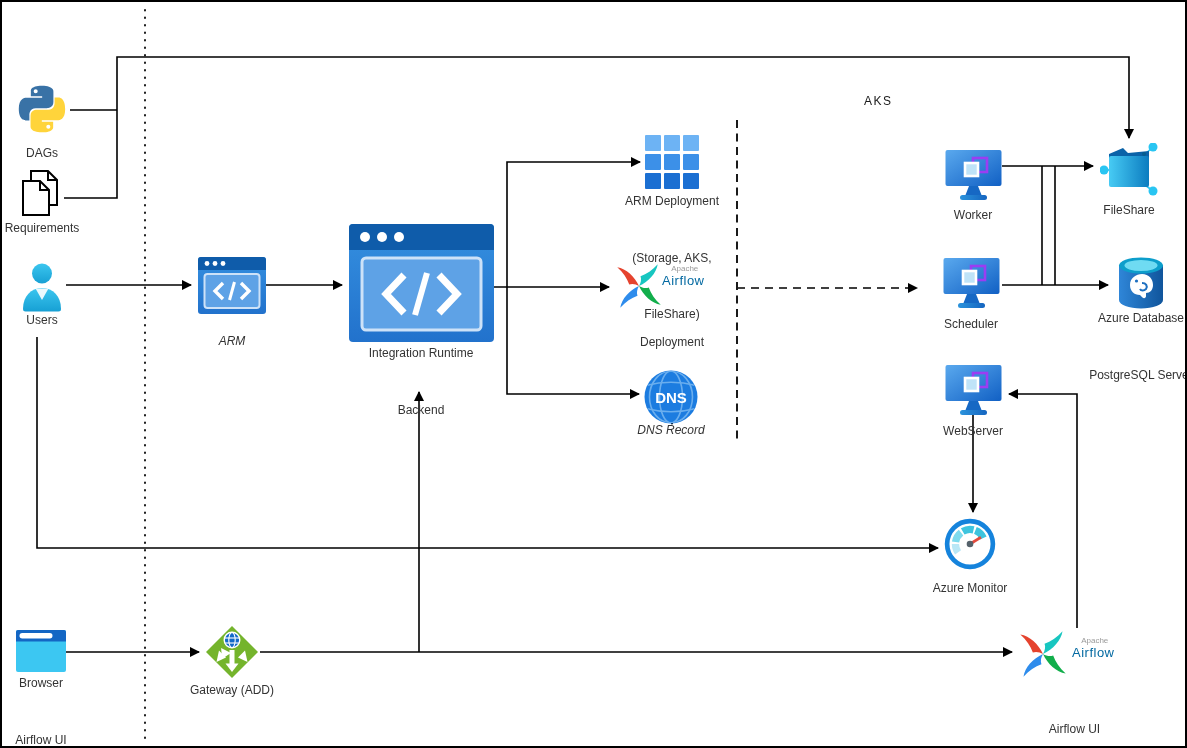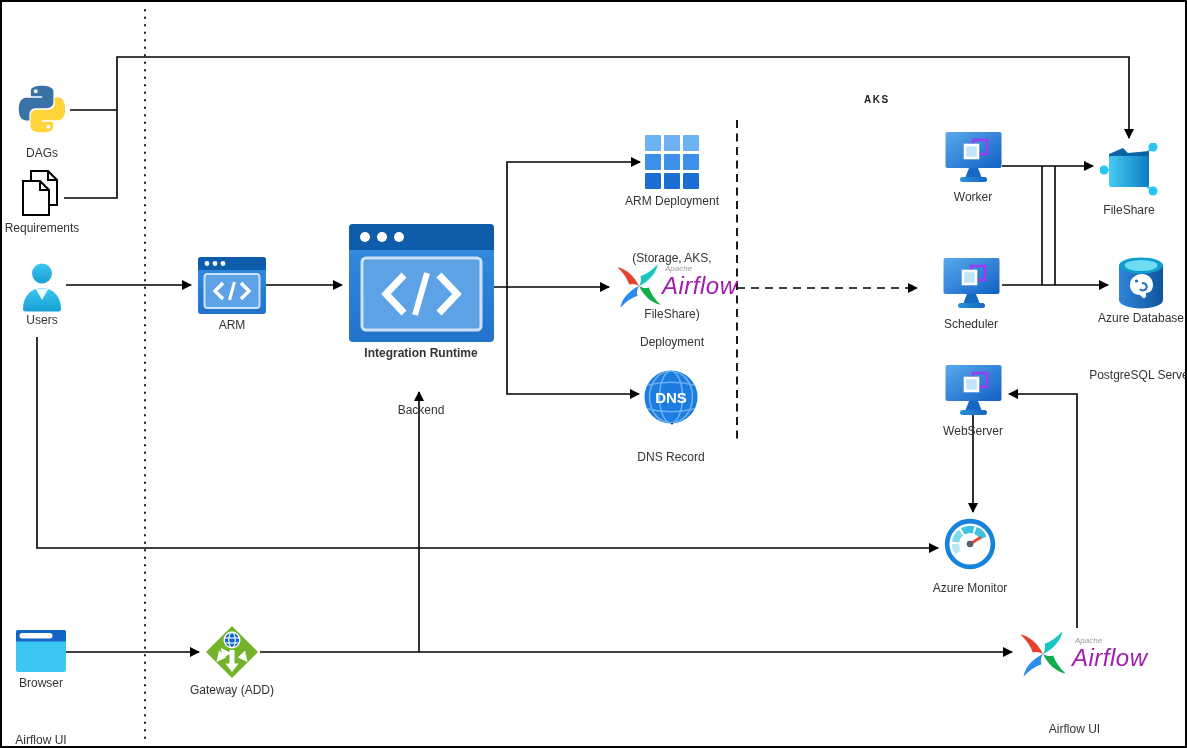--- a/index.html
+++ b/index.html
@@ -5,24 +5,24 @@
   html,body{margin:0;padding:0;background:#fff;}
   .canvas{
     position:relative;width:1187px;height:748px;background:#ffffff;
     border:2px solid #000;box-sizing:border-box;overflow:hidden;
     font-family:"Liberation Sans", sans-serif;
   }
   .edges{position:absolute;left:0;top:0;width:1183px;height:744px;}
   .node{position:absolute;text-align:center;}
   .node svg{display:block;margin:0 auto;}
   .lbl{font-size:12px;color:#333;line-height:13.5px;white-space:nowrap;margin-top:43px;}
-  .aks-lbl{position:absolute;font-size:10px;font-weight:bold;color:#1a1a1a;letter-spacing:1.5px;}
-  .brandmark{position:absolute;text-align:left;line-height:1;font-style:italic;}
+  .aks-lbl{position:absolute;font-size:12px;font-weight:normal;color:#1a1a1a;letter-spacing:1.5px;}
+  .brandmark{position:absolute;text-align:center;line-height:1;}
   .brand-small{font-size:8px;color:#9a9a9a;margin:0 0 1px 3px;}
-  .brand-large{font-size:24px;color:#a21caf;letter-spacing:0.5px;}
+  .brand-large{font-size:13px;color:#0369a1;letter-spacing:0.5px;}
 </style>
 </head>
 <body>
 
 <div class="canvas">
 
   <svg width="0" height="0" style="position:absolute" aria-hidden="true">
     <defs>
       <linearGradient id="g-screen" x1="0" y1="0" x2="1" y2="1">
         <stop offset="0" stop-color="#5aa9ee"></stop>
@@ -114,36 +114,36 @@
       <rect x="0" y="0" width="68" height="57" rx="3" fill="url(#g-win)"></rect>
       <path d="M3,0 h62 a3,3 0 0 1 3,3 v10 h-68 V3 a3,3 0 0 1 3,-3 z" fill="#0f5caa"></path>
       <circle cx="9" cy="6.5" r="2.4" fill="#fff"></circle>
         <circle cx="17" cy="6.5" r="2.4" fill="#fff"></circle>
         <circle cx="25" cy="6.5" r="2.4" fill="#fff"></circle>
       <rect x="6.5" y="17" width="55" height="34" rx="3" fill="#5ea2e6" stroke="#cde2f8" stroke-width="2"></rect>
       <path d="M25,26 L17,34 L25,42" stroke="#fff" stroke-width="3.4" fill="none"></path>
       <path d="M43,26 L51,34 L43,42" stroke="#fff" stroke-width="3.4" fill="none"></path>
       <path d="M36.5,25 L31.5,43" stroke="#fff" stroke-width="3" fill="none"></path>
     </svg>
-    <div class="lbl" style="margin-top:5px;">ARM</div>
+    <div class="lbl" style="margin-top:21px;font-style:italic;">ARM</div>
   </div>
 
   <div class="node" style="left:339px;top:222px;width:160px;">
     <svg width="145" height="118" viewBox="0 0 145 118">
       <rect x="0" y="0" width="145" height="118" rx="4" fill="url(#g-win)"></rect>
       <path d="M4,0 h137 a4,4 0 0 1 4,4 v22 h-145 V4 a4,4 0 0 1 4,-4 z" fill="#0f5caa"></path>
       <circle cx="16" cy="13" r="5" fill="#fff"></circle>
         <circle cx="33" cy="13" r="5" fill="#fff"></circle>
         <circle cx="50" cy="13" r="5" fill="#fff"></circle>
       <rect x="13" y="34" width="119" height="72" rx="4" fill="#5ea2e6" stroke="#cde2f8" stroke-width="3"></rect>
       <path d="M55,51 L37,70 L55,89" stroke="#fff" stroke-width="7" fill="none"></path>
       <path d="M90,51 L108,70 L90,89" stroke="#fff" stroke-width="7" fill="none"></path>
       <path d="M78,49 L66,91" stroke="#fff" stroke-width="6" fill="none"></path>
     </svg>
-    <div class="lbl" style="margin-top:5px;font-weight:bold;">Integration Runtime</div>
+    <div class="lbl" style="margin-top:5px;">Integration Runtime</div>
     <div class="lbl">Backend</div>
   </div>
 
   <div class="node" style="left:600px;top:133px;width:140px;">
     <svg width="54" height="54" viewBox="0 0 54 54">
       <g fill="#6db3f4">
         <rect x="0" y="0" width="16" height="16" rx="1"></rect>
           <rect x="19" y="0" width="16" height="16" rx="1"></rect>
           <rect x="38" y="0" width="16" height="16" rx="1"></rect>
       </g>
@@ -186,26 +186,26 @@
         </defs>
       <circle cx="27" cy="27" r="26.5" fill="#1c7ce0"></circle>
       <g clip-path="url(#dnsclip)" stroke="#6aaeee" stroke-width="1.6" fill="none">
         <ellipse cx="27" cy="27" rx="11.5" ry="26"></ellipse>
         <ellipse cx="27" cy="27" rx="21.5" ry="26"></ellipse>
         <path d="M2,15.5 Q27,9 52,15.5"></path>
         <path d="M2,38.5 Q27,45 52,38.5"></path>
       </g>
       <text x="27" y="32.5" text-anchor="middle" fill="#fff" font-size="15" font-weight="600" font-family="Liberation Sans, sans-serif">DNS</text>
     </svg>
-    <div class="lbl" style="margin-top:27px;">DNS Record</div>
+    <div class="lbl" style="margin-top:0;font-style:italic;">DNS Record</div>
   </div>
 
   <div class="aks-lbl" style="left:862px;top:92px;">AKS</div>
 
-  <div class="node" style="left:926px;top:130px;width:90px;">
+  <div class="node" style="left:926px;top:148px;width:90px;">
     <svg width="57" height="50" viewBox="0 0 57 50">
       <rect x="0.5" y="0" width="56" height="36" rx="2" fill="url(#g-screen)"></rect>
       <rect x="28" y="8" width="14" height="14" fill="none" stroke="#9b3df2" stroke-width="2.6"></rect>
       <rect x="20" y="13" width="13" height="13" fill="#bfe3f8" stroke="#ffffff" stroke-width="2.6"></rect>
       <path d="M24,36 h9 l3.5,9 h-16 z" fill="#1668c4"></path>
       <rect x="15" y="45" width="27" height="5" rx="2.5" fill="url(#g-stand)"></rect>
     </svg>
     <div class="lbl" style="margin-top:9px;">Worker</div>
   </div>
 

